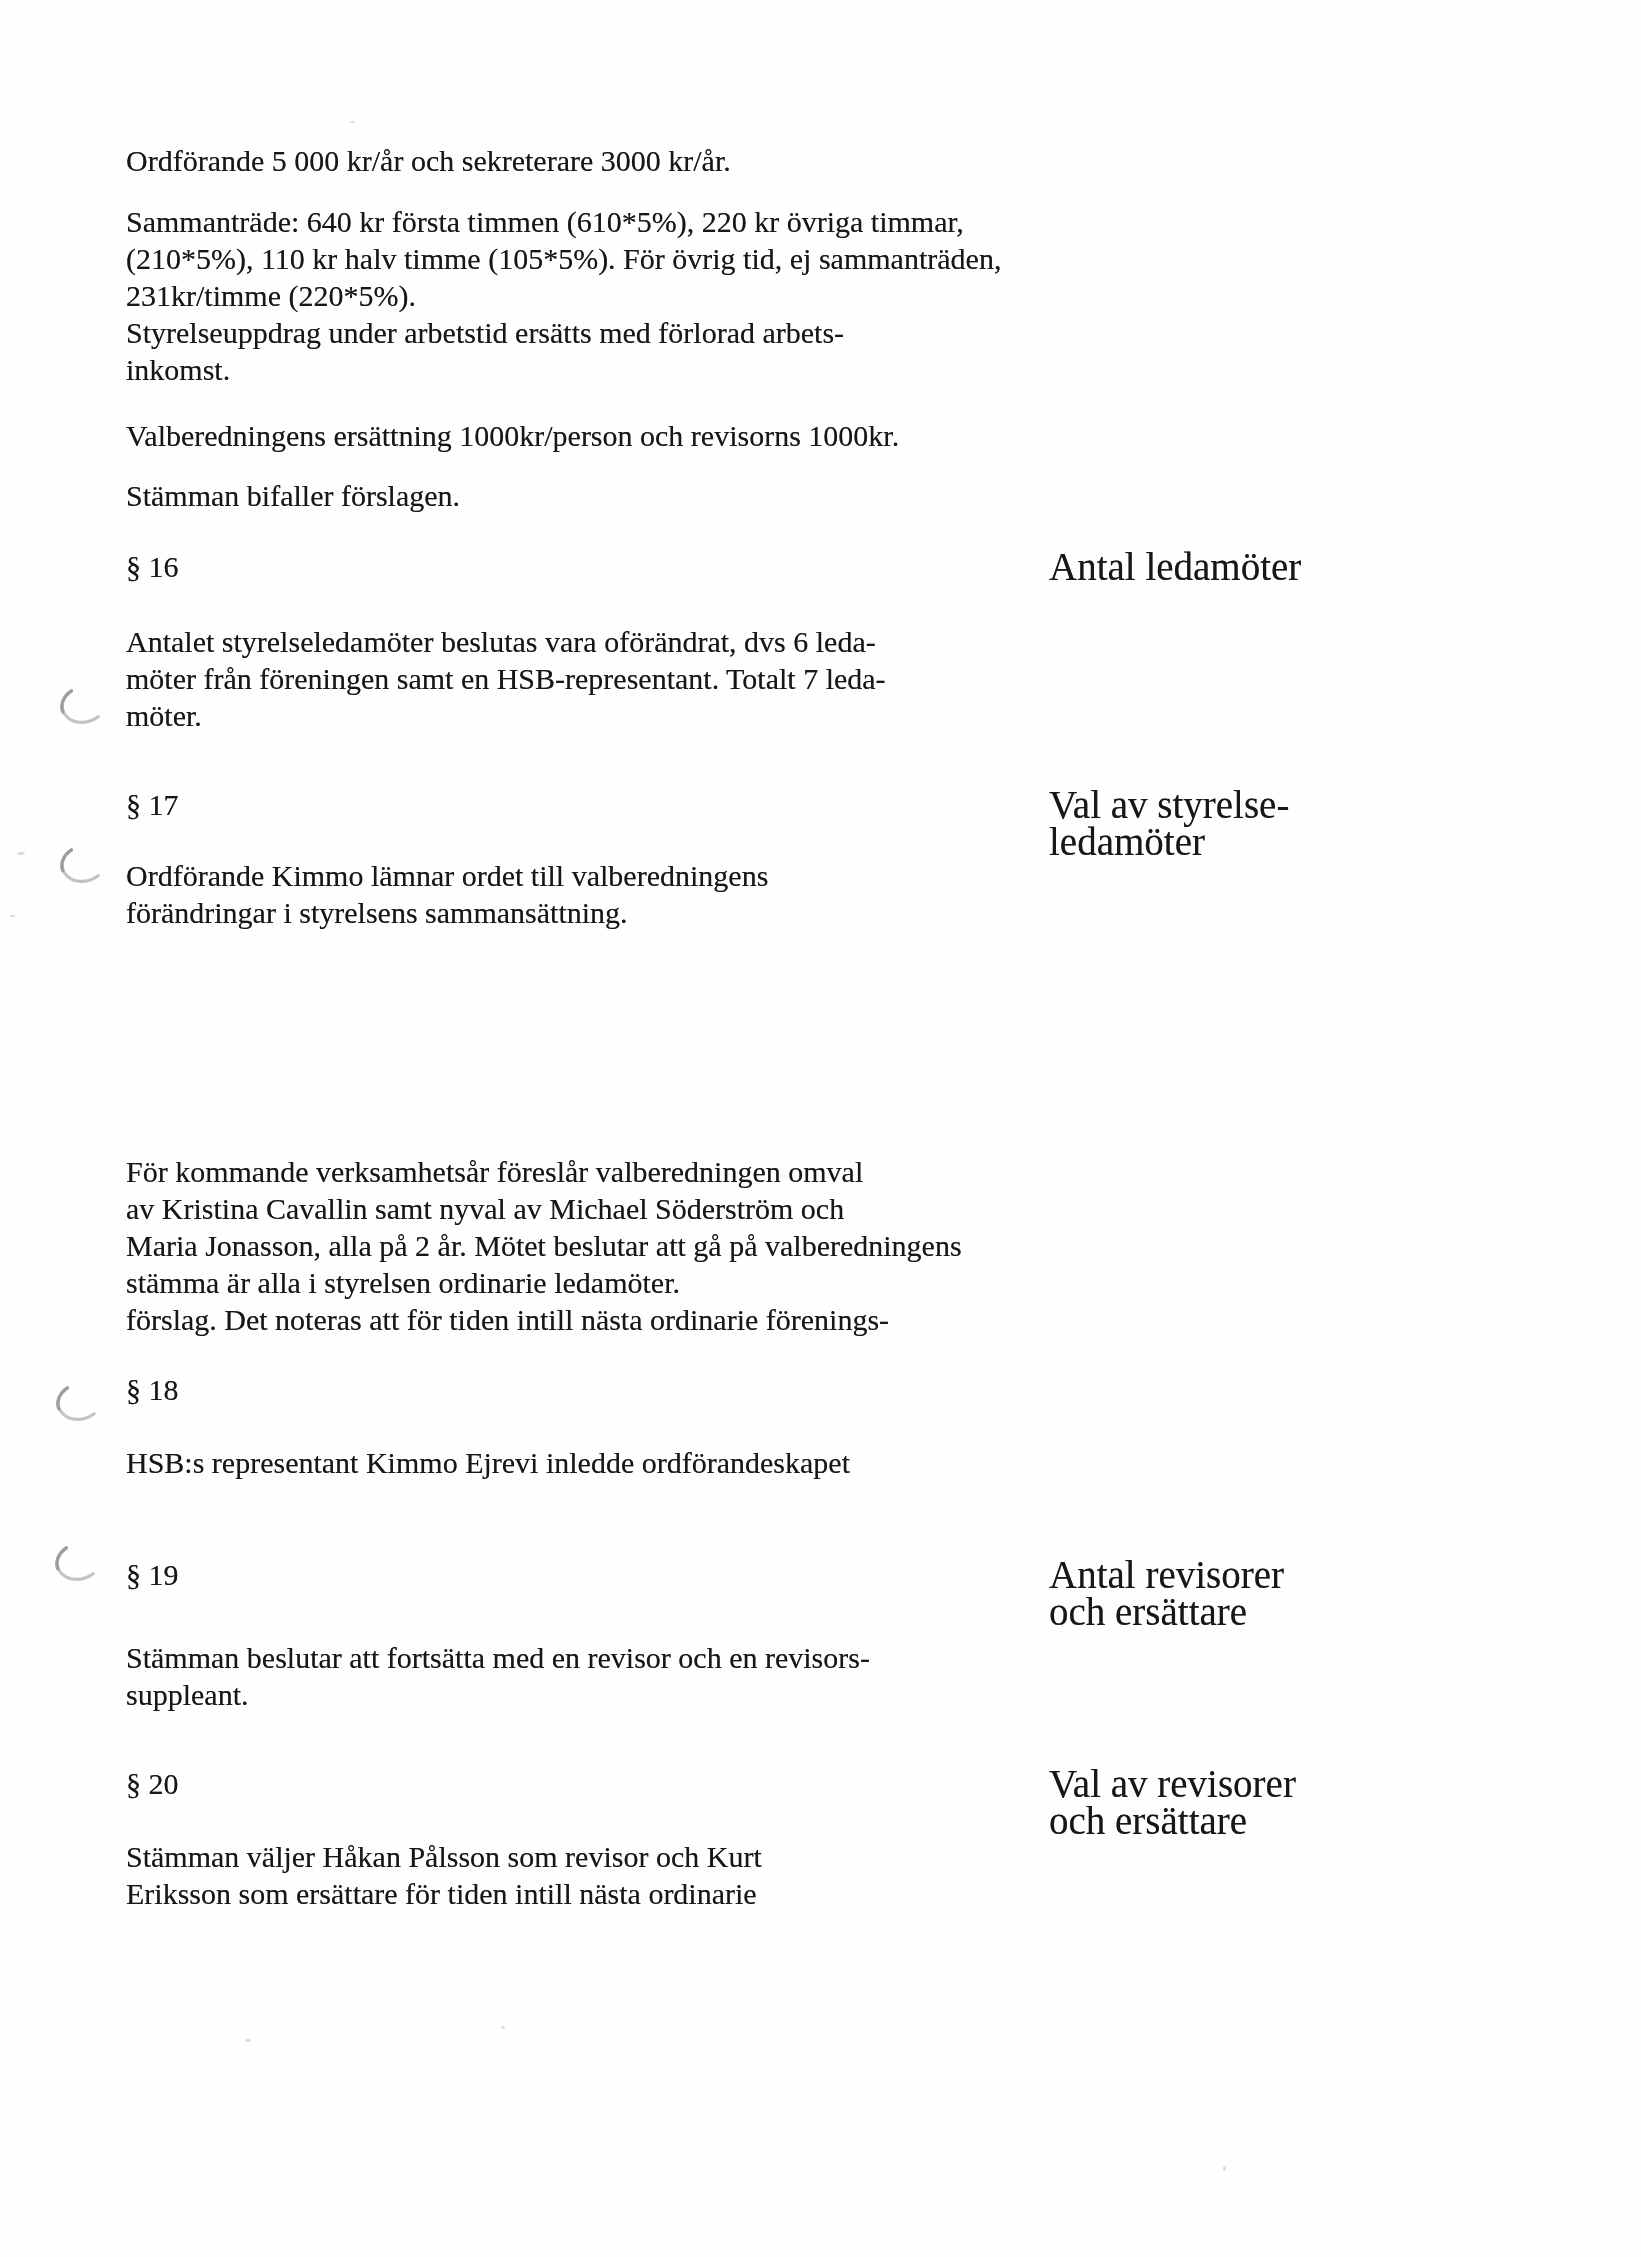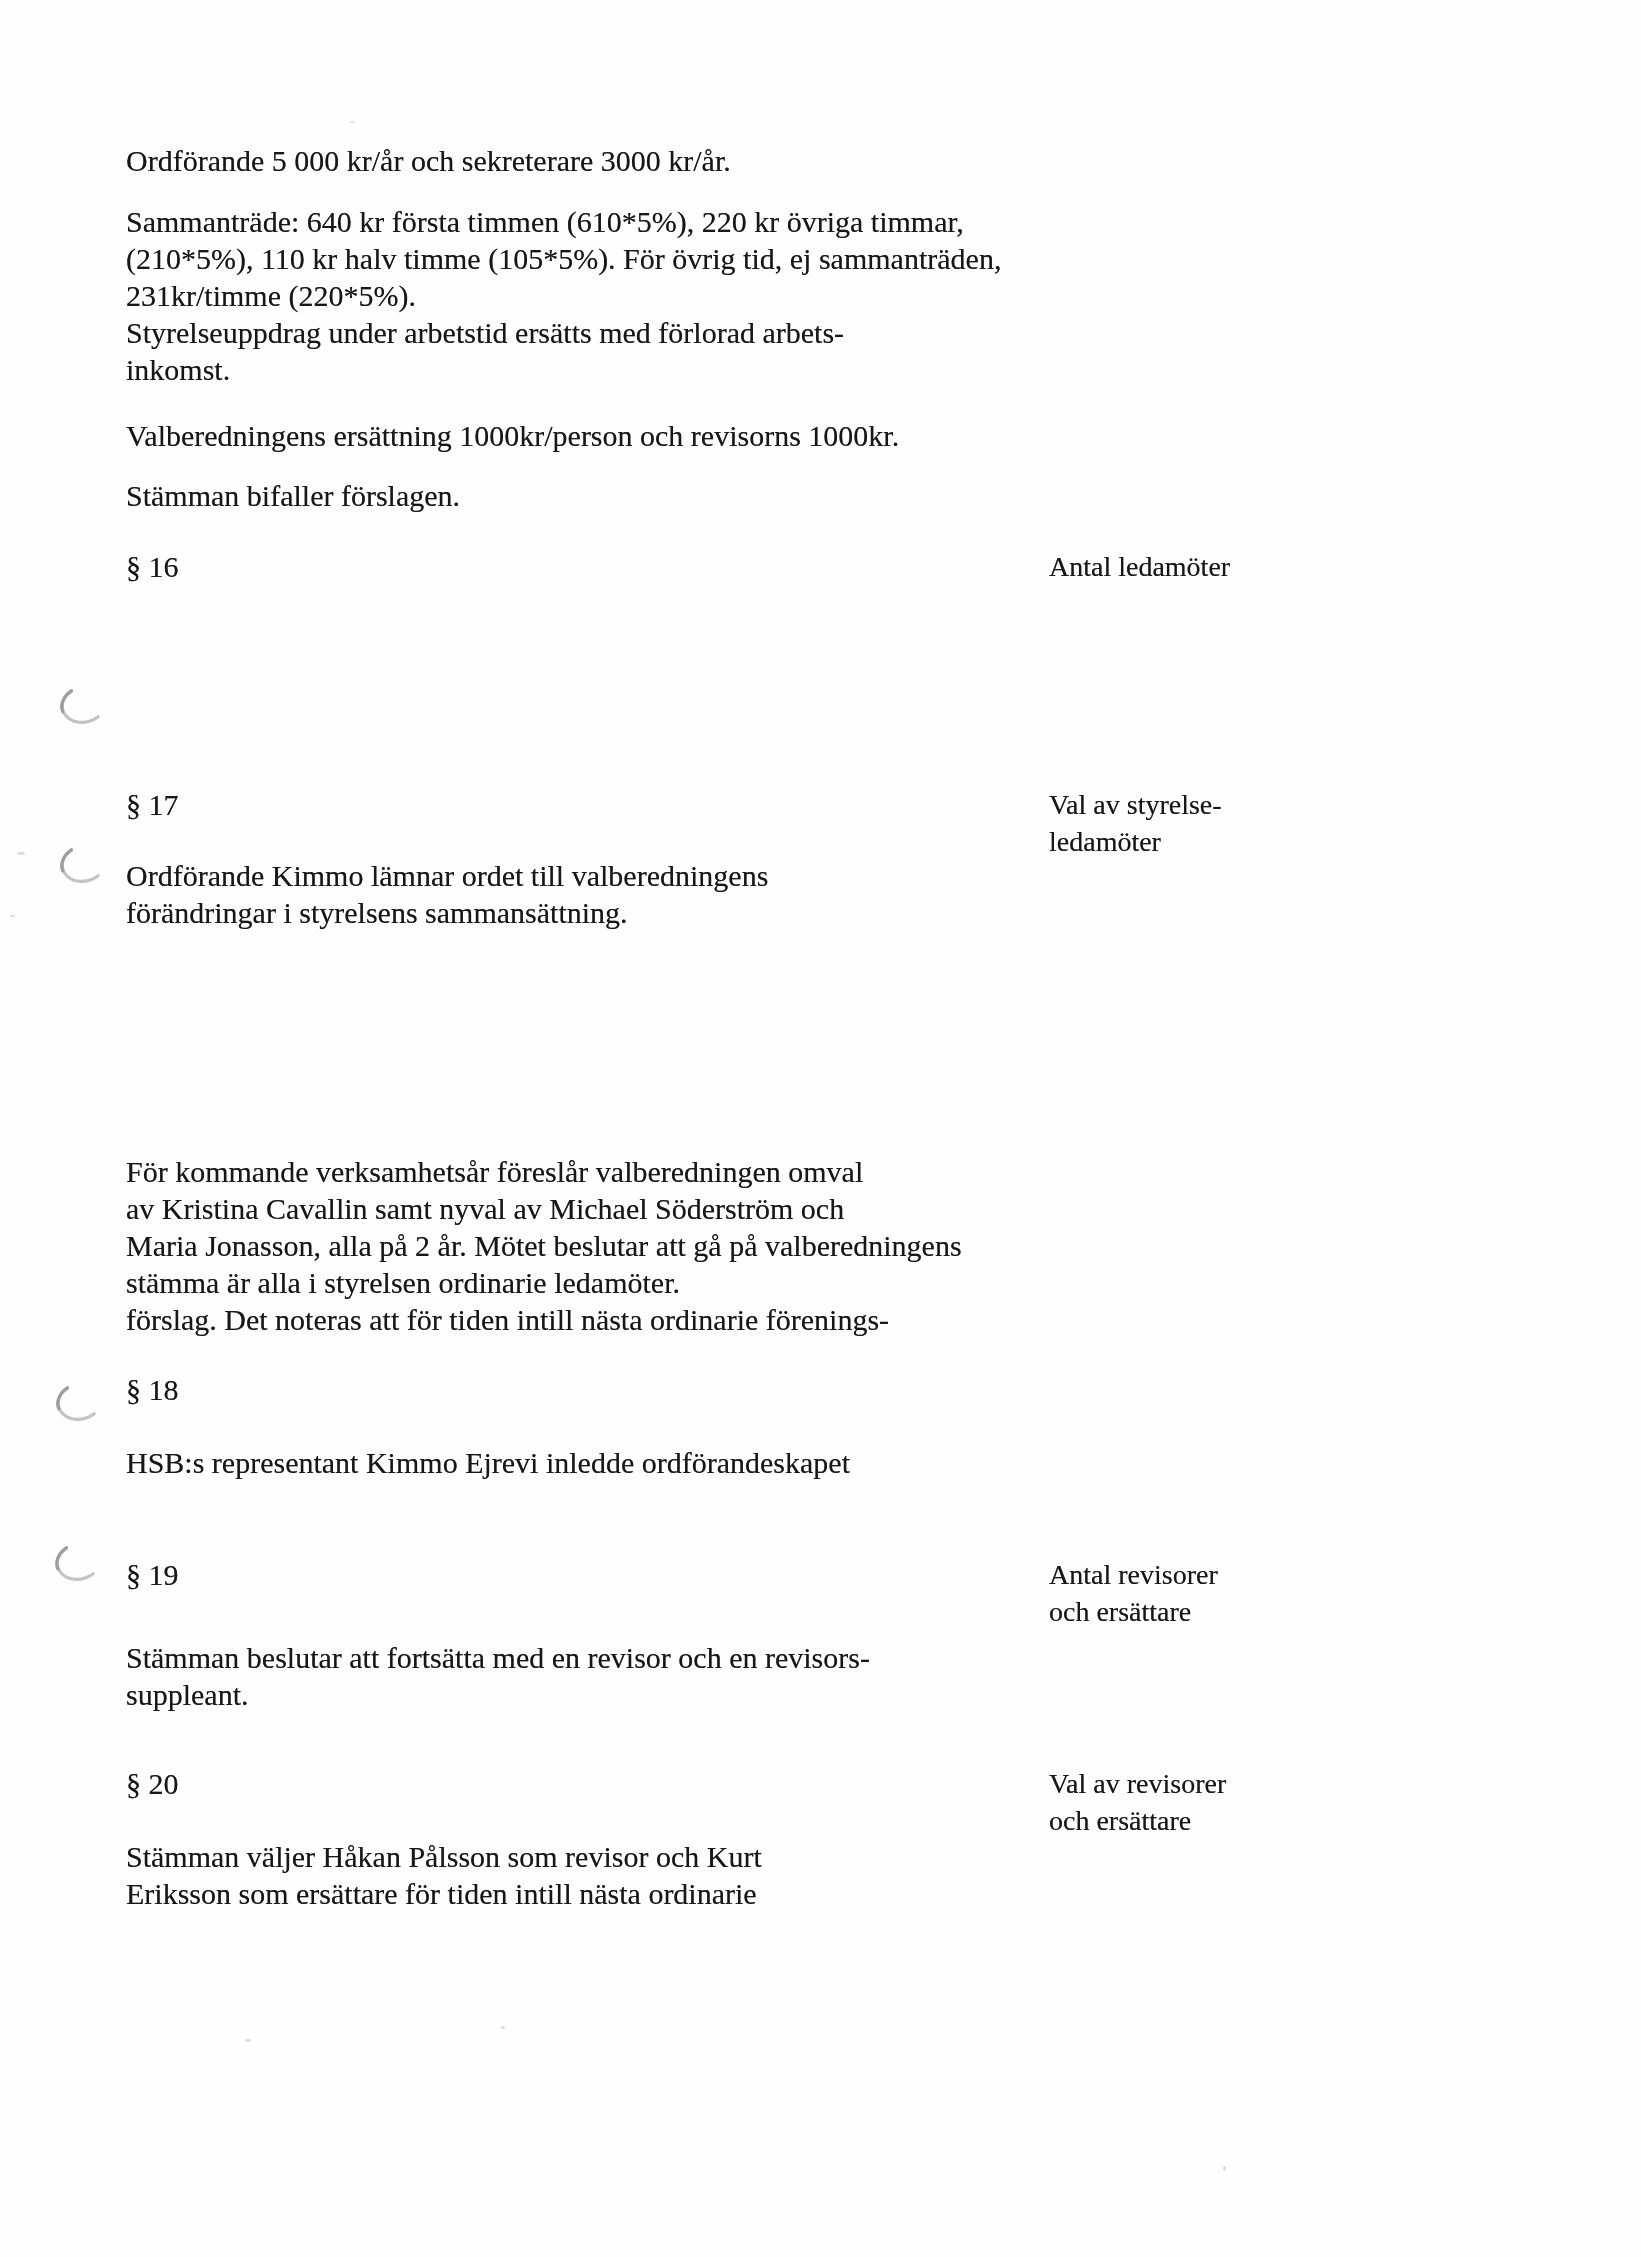--- a/index.html
+++ b/index.html
@@ -20,21 +20,21 @@
     position: absolute;
     font-size: 30px;
     line-height: 37px;
     white-space: nowrap;
     text-shadow: 0 0 0.5px rgba(10,10,10,0.55);
   }
   .tline {
     height: 37px;
   }
   .margin-note {
-    font-size: 28px;
+    font-size: 39px;
   }
   .arc-mark {
     position: absolute;
     width: 48px;
     height: 44px;
     pointer-events: none;
   }
   .speck {
     position: absolute;
     background: #dcdcdc;
@@ -63,20 +63,25 @@
     <div class="tline">Valberedningens ersättning 1000kr/person och revisorns 1000kr.</div>
   </div>
 
   <div class="block" style="left:126px; top:477px">
     <div class="tline">Stämman bifaller förslagen.</div>
   </div>
 
   <div class="block" style="left:126px; top:548px">§ 16</div>
   <div class="block margin-note" style="left:1049px; top:548px">
     <div class="tline">Antal ledamöter</div>
+  </div>
+  <div class="block" style="left:126px; top:623px">
+    <div class="tline">Antalet styrelseledamöter beslutas vara oförändrat, dvs 6 leda-</div>
+    <div class="tline">möter från föreningen samt en HSB-representant. Totalt 7 leda-</div>
+    <div class="tline">möter.</div>
   </div>
 
   <div class="block" style="left:126px; top:786px">§ 17</div>
   <div class="block margin-note" style="left:1049px; top:786px">
     <div class="tline">Val av styrelse-</div>
     <div class="tline">ledamöter</div>
   </div>
   <div class="block" style="left:126px; top:857px">
     <div class="tline">Ordförande Kimmo lämnar ordet till valberedningens</div>
     <div class="tline">förändringar i styrelsens sammansättning.</div>

